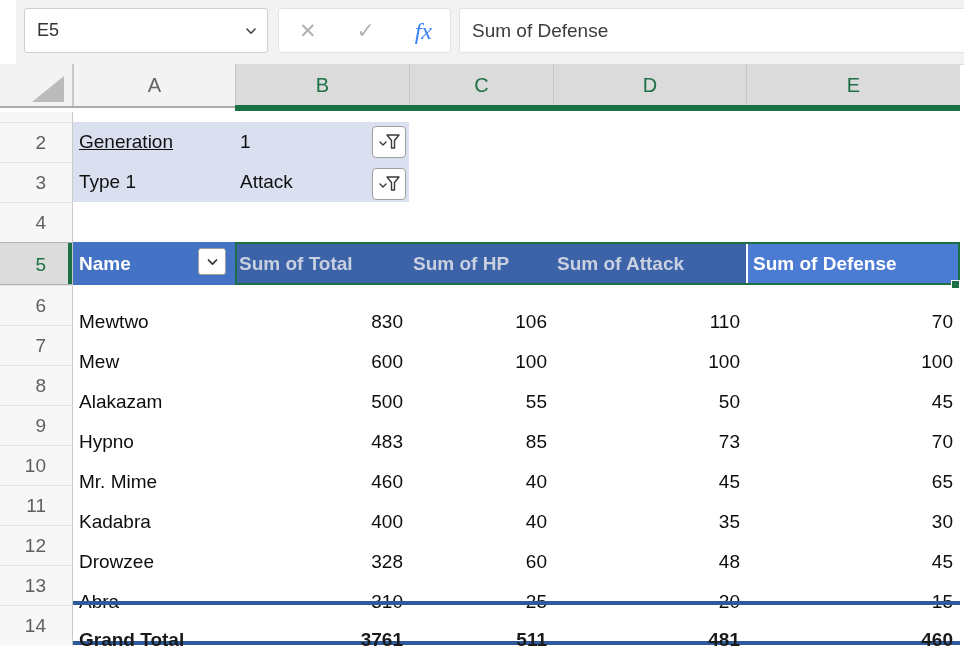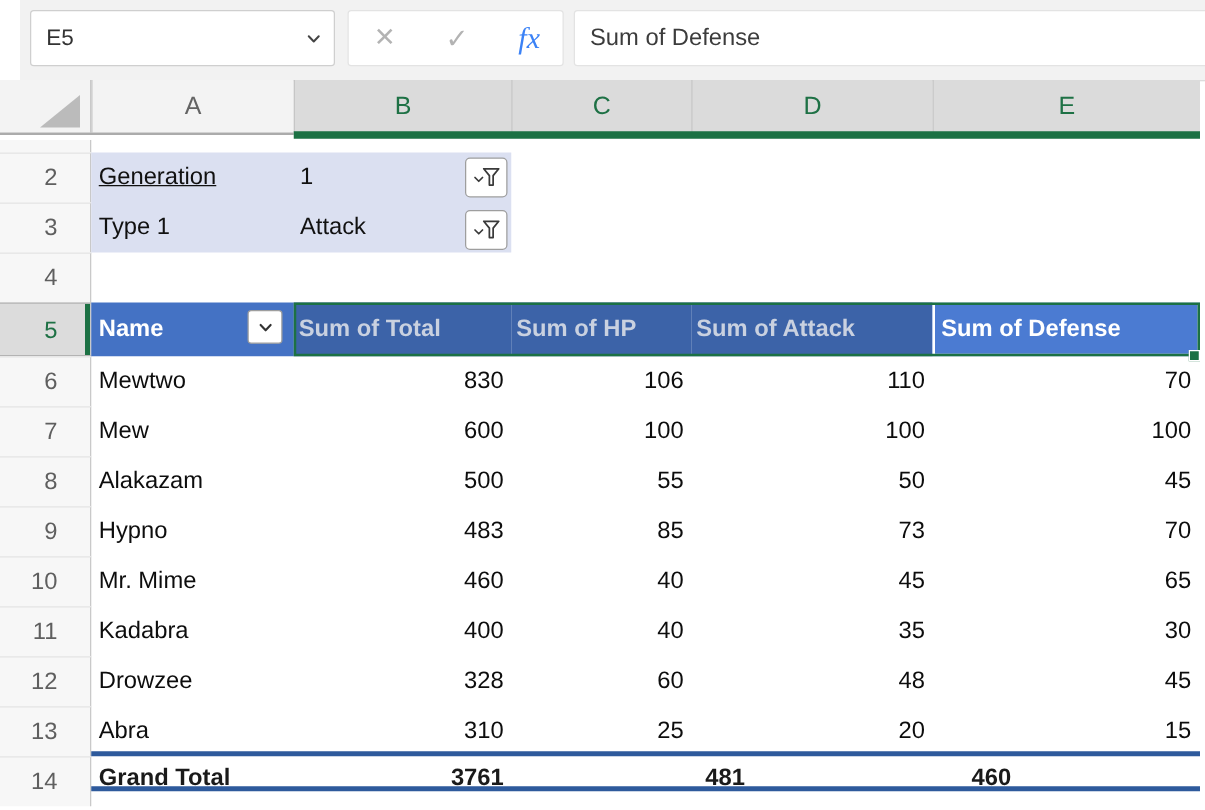--- a/index.html
+++ b/index.html
@@ -40,27 +40,27 @@
   .ph-cell{position:absolute;top:242px;height:43px;box-sizing:border-box;font-size:19px;font-weight:bold;line-height:43px;}
   .ph-first{background:var(--pivot-blue);color:#fff;padding-left:6px;}
   .ph-dim{background:var(--pivot-dim);color:#C9D1E0;padding-left:4px;}
   .ph-active{background:var(--pivot-active);color:#fff;border:2px solid #fff;padding-left:5px;line-height:39px;}
   .name-dd{position:absolute;left:198px;top:248px;width:28px;height:27px;background:#fff;border:1px solid #9E9E9E;border-radius:3px;box-sizing:border-box;display:flex;align-items:center;justify-content:center;}
   .sel-outline{position:absolute;left:235px;top:242px;width:725px;height:43px;border:2px solid var(--green);box-sizing:border-box;pointer-events:none;}
   .fill-handle{position:absolute;left:951px;top:280px;width:9px;height:9px;background:var(--green);border:1px solid #fff;box-sizing:border-box;}
   
   #data-rows{position:absolute;left:73px;top:285px;width:887px;}
   .drow{display:flex;height:40px;line-height:40px;font-size:19px;color:#0d0d0d;}
-  .dc{box-sizing:border-box;}
+  .dc{box-sizing:border-box;margin-top:17px;}
   .dc.name{width:162px;padding-left:6px;}
   .dc.v0{width:174px;text-align:right;padding-right:6px;}
   .dc.v1{width:144px;text-align:right;padding-right:6px;}
   .dc.v2{width:193px;text-align:right;padding-right:6px;}
   .dc.v3{width:214px;text-align:right;padding-right:7px;}
-  .grand-total{position:absolute;left:73px;top:601px;width:887px;height:32px;border-top:4px solid var(--tborder);border-bottom:4px solid var(--tborder);box-sizing:border-box;display:flex;font-weight:bold;}
+  .grand-total{position:absolute;left:73px;top:601px;width:887px;height:44px;border-top:4px solid var(--tborder);border-bottom:4px solid var(--tborder);box-sizing:border-box;display:flex;font-weight:bold;}
   .grand-total .drow-inner{display:flex;width:100%;height:36px;line-height:36px;font-size:19px;}
   svg{display:block;}
 </style>
 </head>
 <body>
 
 <div id="screen" style="--green: #1C7144; --pivot-blue: #4472C4; --pivot-dim: #3C63A8; --pivot-active: #4B7BD2; --tborder: #2E5A9C; --lavender: #DBE0F1;">
 
   <div class="formula-bar">
     <div class="name-box">
@@ -227,18 +227,19 @@
         <div class="dc v1">25</div>
         <div class="dc v2">20</div>
         <div class="dc v3">15</div>
       </div>
     </div>
 
   <div class="grand-total">
     <div class="drow-inner" id="grand-total-inner">
         <div class="dc name">Grand Total</div>
         <div class="dc v0">3761</div>
+        <div class="dc v1">511</div>
         <div class="dc v2">481</div>
         <div class="dc v3">460</div>
       </div>
   </div>
 
 </div>
 
 </body></html>

